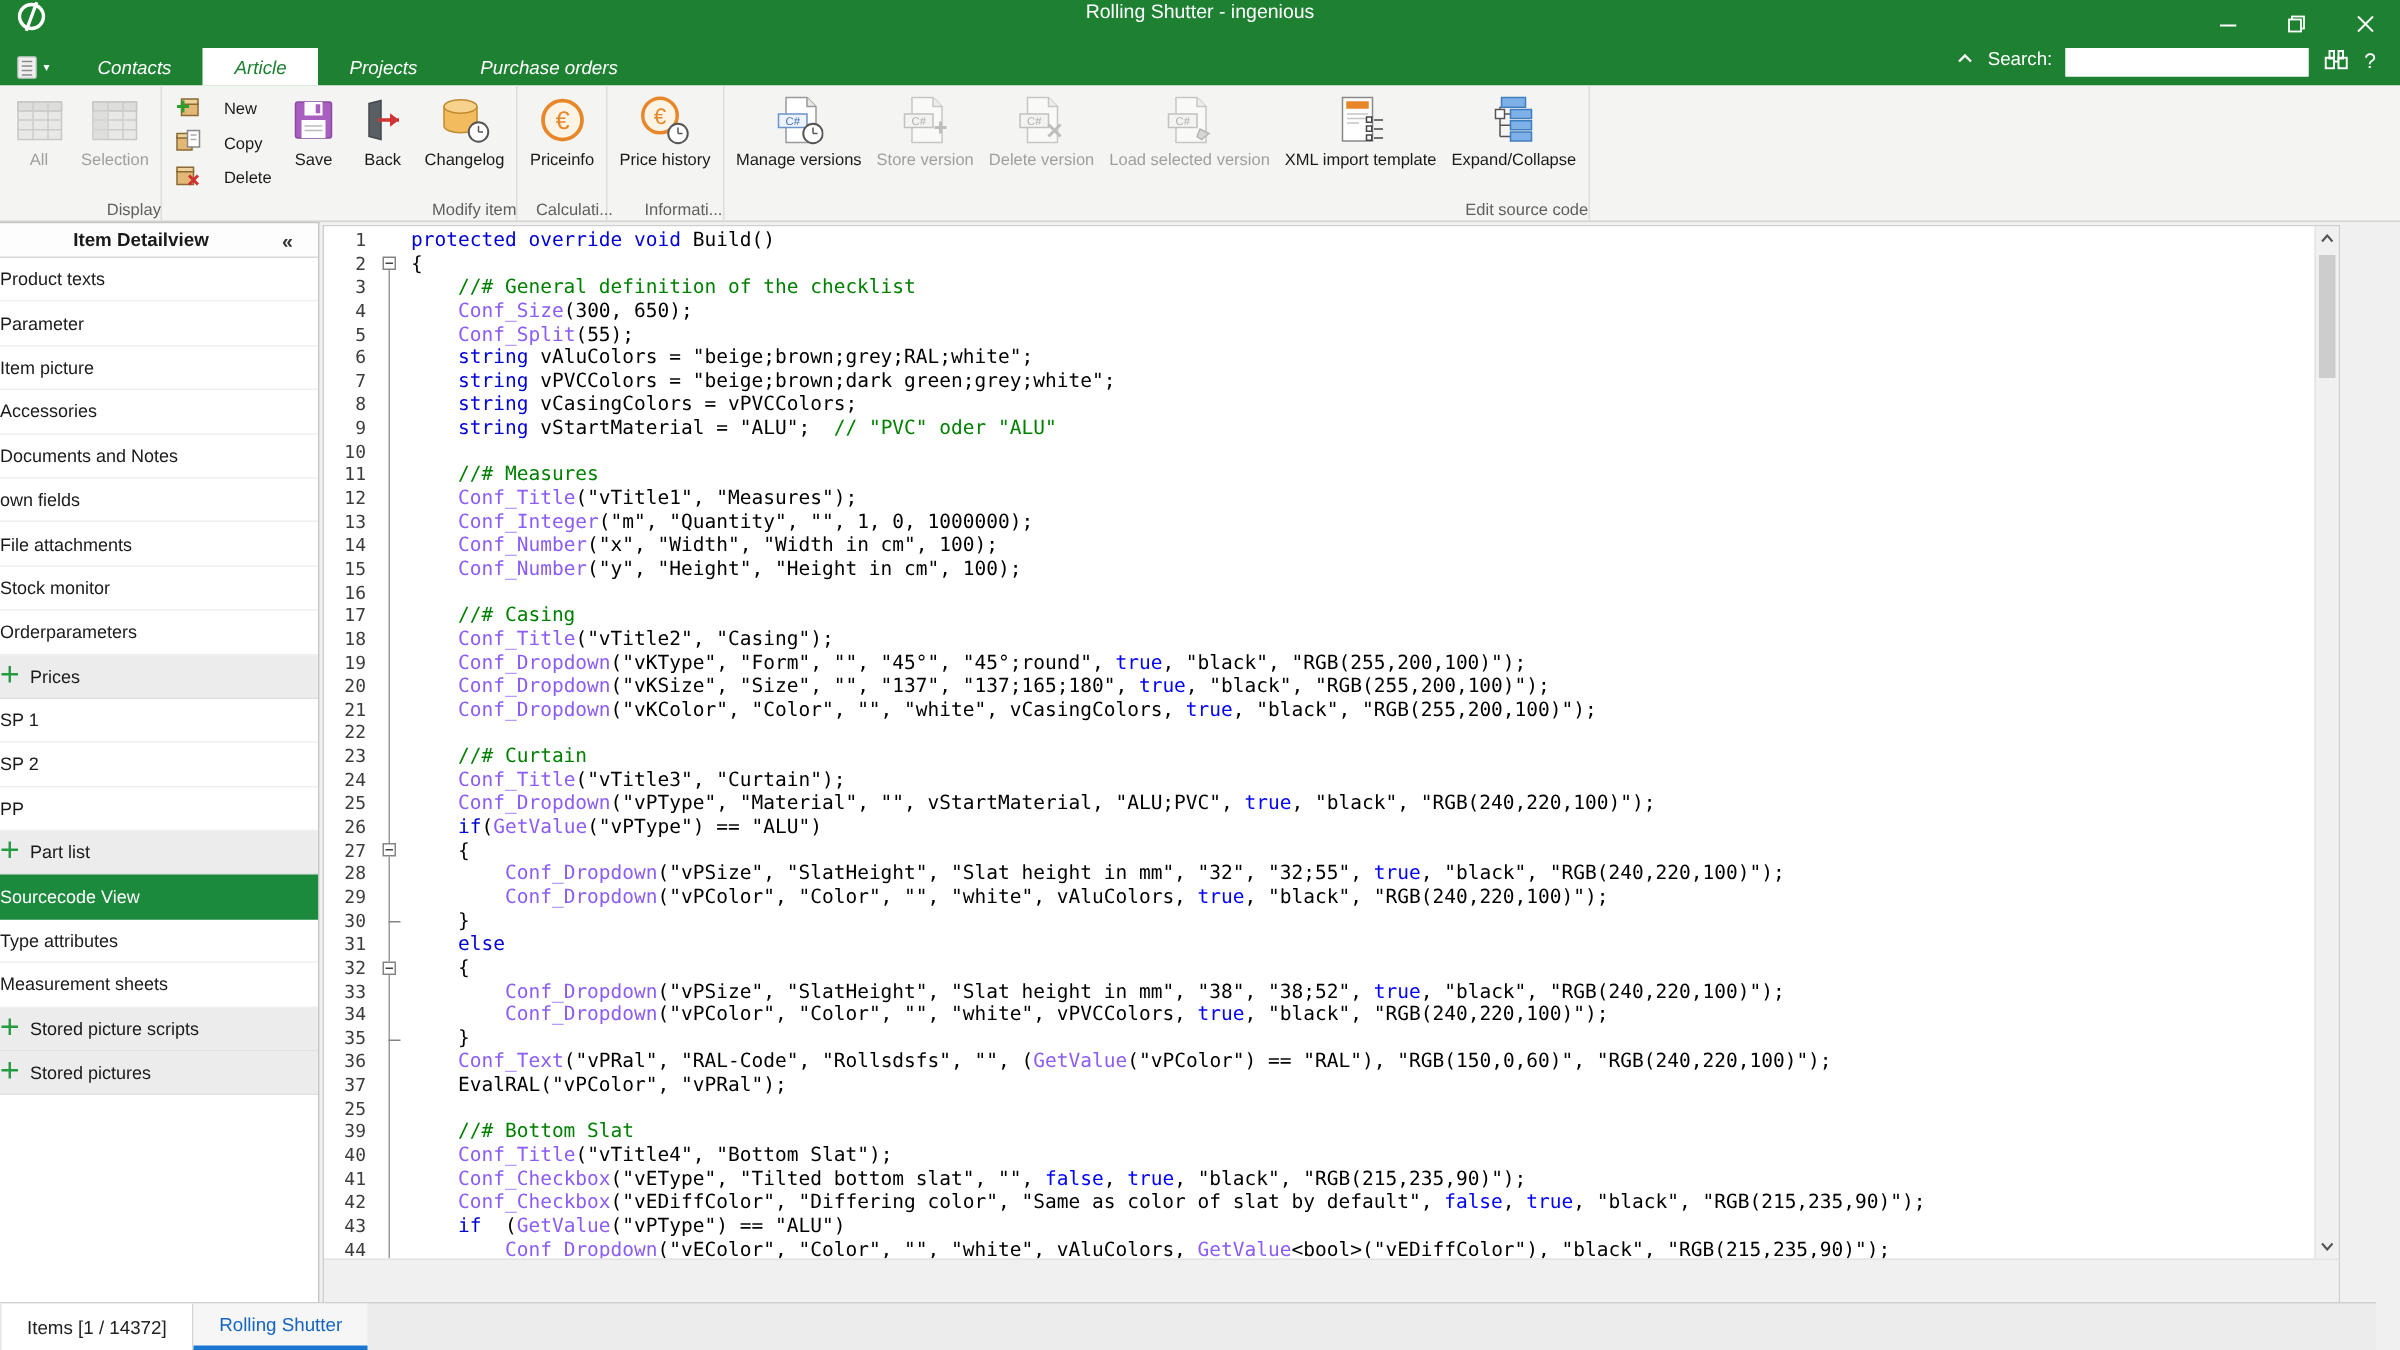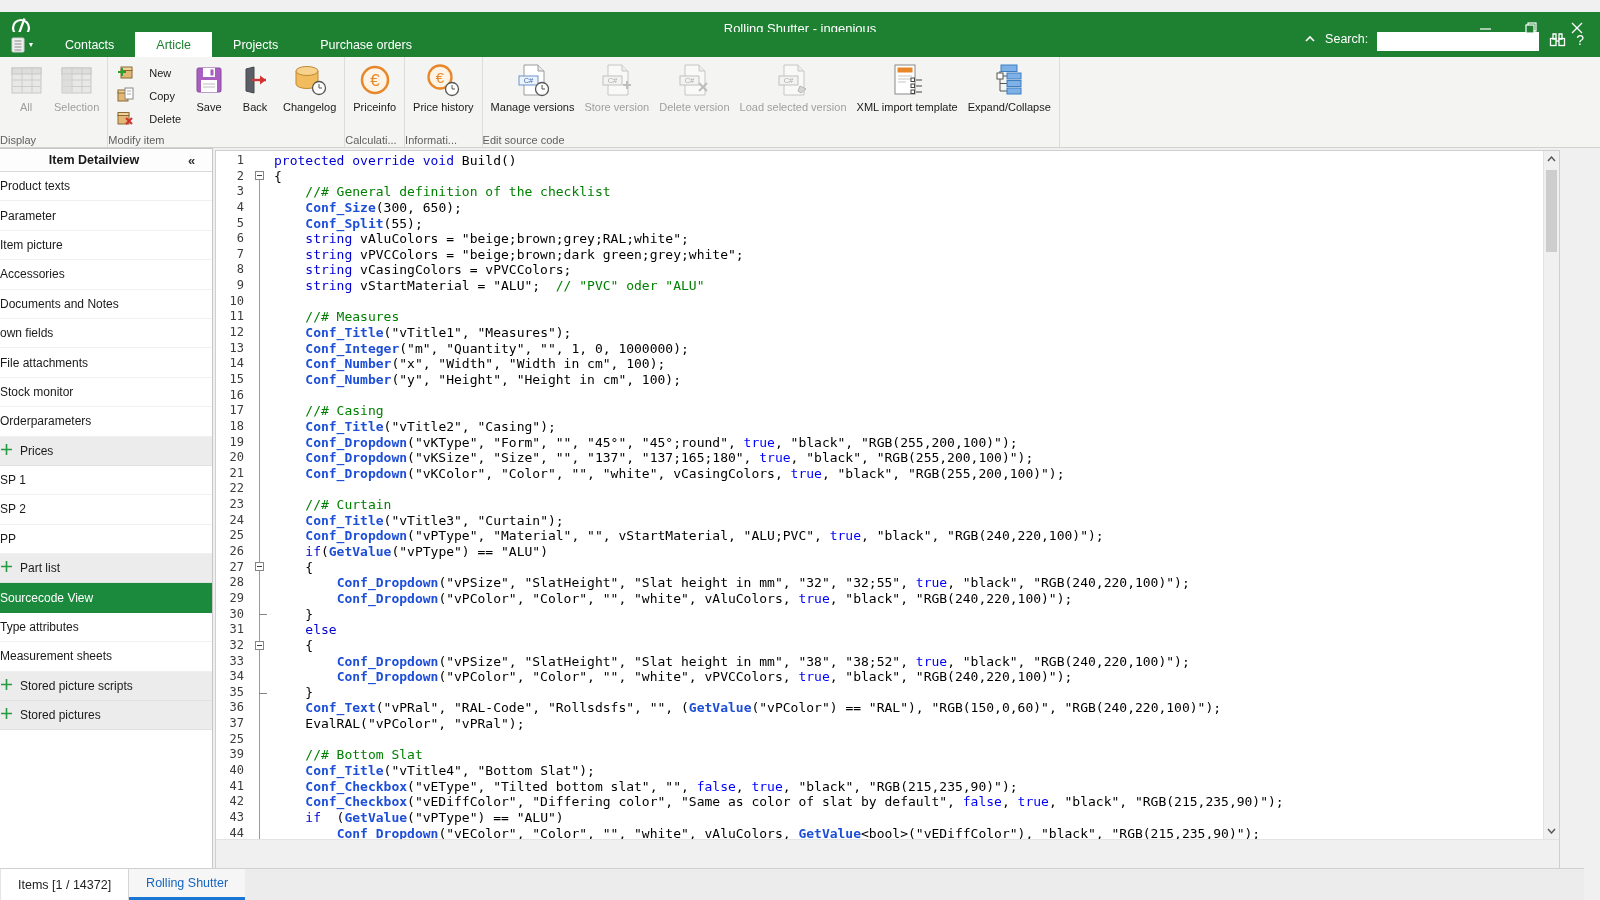--- a/index.html
+++ b/index.html
@@ -1,39 +1,39 @@
 <!DOCTYPE html>
 <html><head>
 <meta charset="utf-8">
 <style>
   * { margin:0; padding:0; box-sizing:border-box; }
   html,body { width:1600px; height:900px; }
   body { position:relative; background:#f0f0f0; font-family:"Liberation Sans",sans-serif; overflow:hidden; color:#1a1a1a; }
 
   
-  .titlebar { position:absolute; left:0; top:12px; width:1600px; height:32px; background:#1e8132; display:flex; align-items:center; color:#fff; }
+  .titlebar { position:absolute; left:0; top:0; width:1600px; height:32px; background:#1e8132; display:flex; align-items:flex-start; color:#fff; }
   .logo { margin-left:10px; display:flex; align-items:center; }
   .title { position:absolute; left:0; right:0; text-align:center; font-size:13px; pointer-events:none; }
   .winbtns { margin-left:auto; display:flex; z-index:2; }
   .winbtn { width:46px; height:32px; display:flex; align-items:center; justify-content:center; }
 
   
   .menubar { position:absolute; left:0; top:32px; width:1600px; height:25px; background:#1e8132; display:flex; align-items:stretch; color:#fff; font-size:12.5px; }
   .appmenu { width:44px; display:flex; align-items:center; justify-content:center; gap:3px; }
   .appmenu .caret { font-size:8px; color:#fff; }
-  .mtab { padding:0 21px; display:flex; align-items:center; cursor:default; }
+  .mtab { padding:0 21px; display:flex; align-items:center; cursor:default;font-style:italic; }
   .mtab.active { background:#fff; color:#1e8132; }
   .msearch { margin-left:auto; display:flex; gap:9px; padding-right:16px; }
   .search-input { width:162px; height:19px; border:1px solid #ffffff; background:#fff; font-size:12px; padding:0 4px; outline:none; font-family:"Liberation Sans",sans-serif; }
   .help { font-size:14px; }
 
   
   .ribbon { position:absolute; left:0; top:57px; width:1600px; height:91px; background:#f4f4f2; border-bottom:1px solid #d2d2d2; display:flex; align-items:stretch; }
   .rgroup { position:relative; border-right:1px solid #dddddc; padding:1px 3px 15px 3px; display:flex; align-items:flex-start; }
-  .rgroup-label { position:absolute; bottom:1px; left:0; right:0; text-align:left; font-size:11px; color:#5f5f5f; white-space:nowrap; }
+  .rgroup-label { position:absolute; bottom:1px; left:12px; right:0; text-align:right; font-size:11px; color:#5f5f5f; white-space:nowrap; }
   .rbtn { display:flex; flex-direction:column; align-items:center; padding:4px 5px 0 5px; font-size:11px; line-height:12px; text-align:center; min-width:46px; }
   .rbtn .ric { width:36px; height:36px; display:flex; align-items:center; justify-content:center; margin-bottom:3px; }
   .rbtn.disabled { color:#9f9f9f; }
   .rbtn.disabled svg { opacity:.5; filter:grayscale(1); }
   .rstack { display:flex; flex-direction:column; padding-top:3px; }
   .sbtn { display:flex; align-items:center; gap:15px; font-size:11px; height:23px; padding:0 5px; }
 
   
   .sidebar { position:absolute; left:0; top:148px; width:213px; height:720px; background:#fff; border-right:1px solid #c6c6c6; border-top:1px solid #c6c6c6; font-size:12px; }
   .sb-header { height:23px; display:flex; align-items:center; border-bottom:1px solid #d8d8d8; font-weight:bold; font-size:12.5px; background:#fdfdfd; }
@@ -47,21 +47,21 @@
   .editor-panel { position:absolute; left:215px; top:150px; width:1345px; height:718px; background:#fff; border:1px solid #cfcfcf; }
   .code-viewport { position:absolute; left:0; top:0; right:16px; height:688px; overflow:hidden; background:#fff; padding-top:2px; }
   .fold-rail { position:absolute; left:43px; top:25px; bottom:0; width:1px; background:#9a9a9a; }
   .code-line { display:flex; height:15.65px; line-height:15.65px; font-family:"DejaVu Sans Mono","Liberation Mono",monospace; font-size:13px; white-space:pre; }
   .ln { width:34px; text-align:right; color:#3c3c3c; font-size:12px; padding-right:6px; flex:none; }
   .fold { width:20px; flex:none; position:relative; }
   .fold .box { position:absolute; left:5px; top:50%; margin-top:-5px; width:9px; height:9px; border:1px solid #848484; background:#fff; }
   .fold .box::after { content:""; position:absolute; left:1px; right:1px; top:3px; height:1px; background:#444; }
   .fold .tick { position:absolute; left:9px; top:50%; width:8px; height:1px; background:#848484; }
   .codetext { flex:1; padding-left:4px; }
-  .k { color:#0000d4; } .c { color:#008000; } .f { color:#1d4ed8;font-weight:bold; } .b { color:#0000ff; } .n { color:#000; }
+  .k { color:#0000d4; } .c { color:#008000; } .f { color:#8b5cf6; } .b { color:#0000ff; } .n { color:#000; }
 
   .vscroll { position:absolute; right:0; top:0; width:16px; height:688px; background:#f0f0f0; border-left:1px solid #e3e3e3; }
   .vs-arrow { height:16px; display:flex; align-items:center; justify-content:center; color:#555; }
   .vs-thumb { position:absolute; left:2px; right:2px; top:19px; height:82px; background:#cdcdcd; }
   .hstrip { position:absolute; left:0; right:0; top:688px; height:29px; background:#f0f0f0; border-top:1px solid #e3e3e3; }
 
   
   .bottombar { position:absolute; left:0; top:868px; width:1584px; height:32px; background:#ececec; border-top:1px solid #d0d0d0; display:flex; font-size:12.5px; }
   .btab { padding:0 17px; display:flex; align-items:center; }
   .btab.inactive { background:#fff; border-right:1px solid #d5d5d5; border-left:1px solid #e5e5e5; color:#222; }

